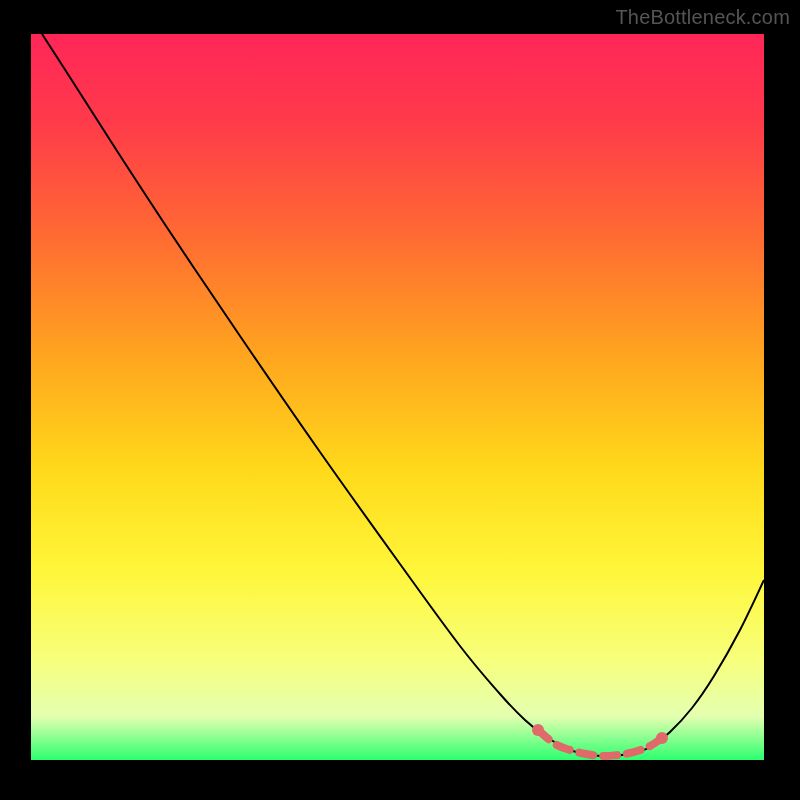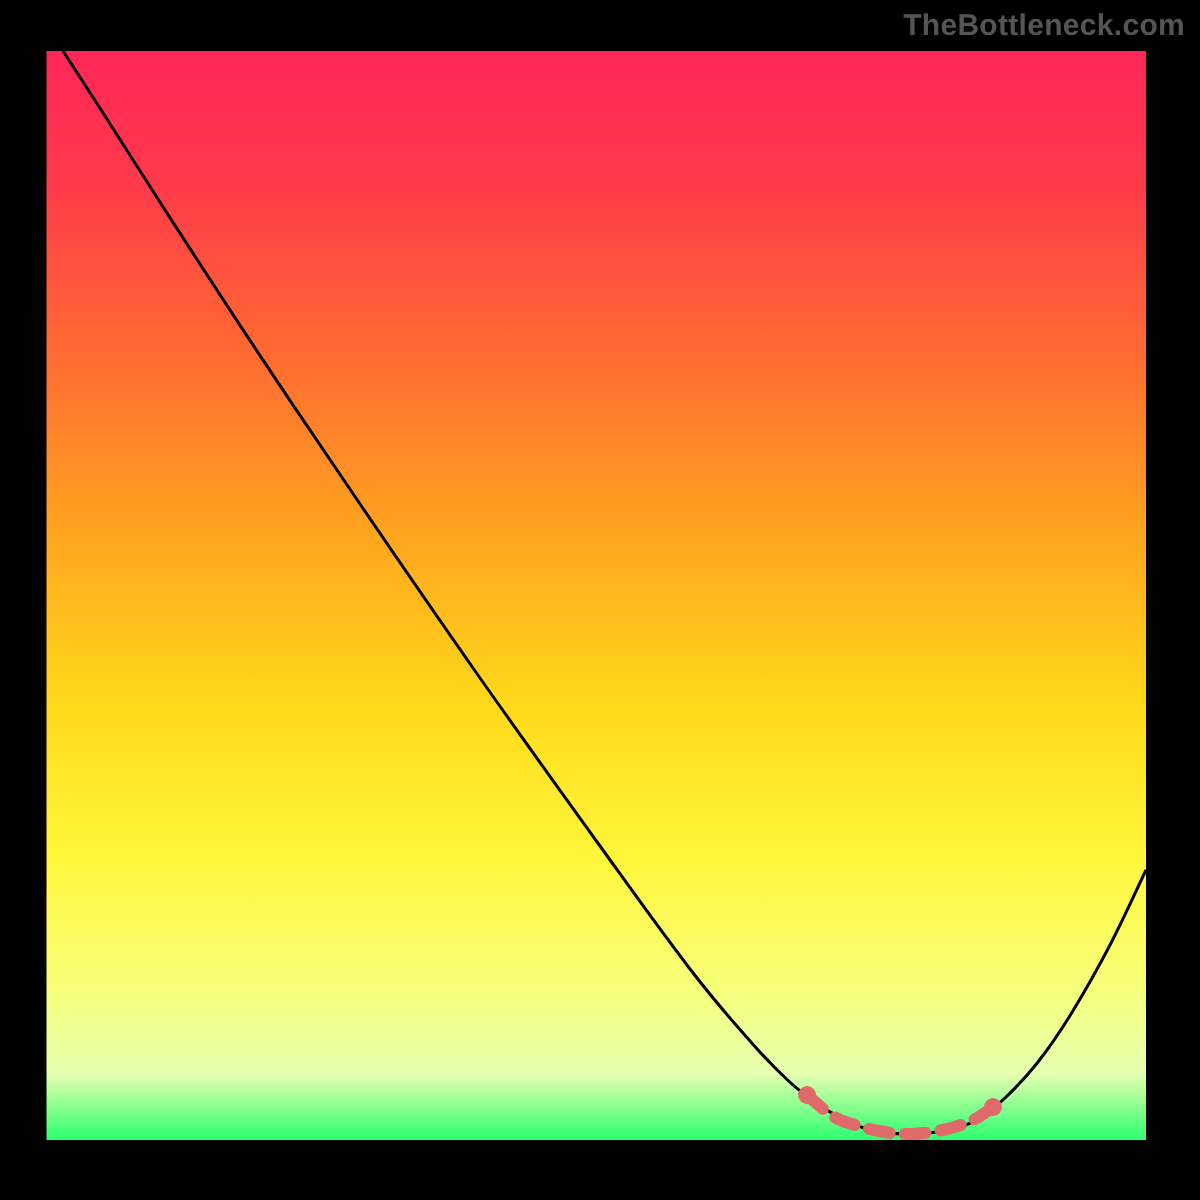--- a/index.html
+++ b/index.html
@@ -16,21 +16,21 @@
     height: 800px;
     background: #000;
     position: relative;
   }
   .watermark {
     position: absolute;
     top: 6px;
     right: 10px;
     color: #555;
     font-size: 20px;
-    font-weight: 700;
+    font-weight: 400;
     letter-spacing: 0.2px;
     z-index: 10;
   }
   svg.plot {
     position: absolute;
     left: 0;
     top: 0;
     display: block;
   }
 </style>

